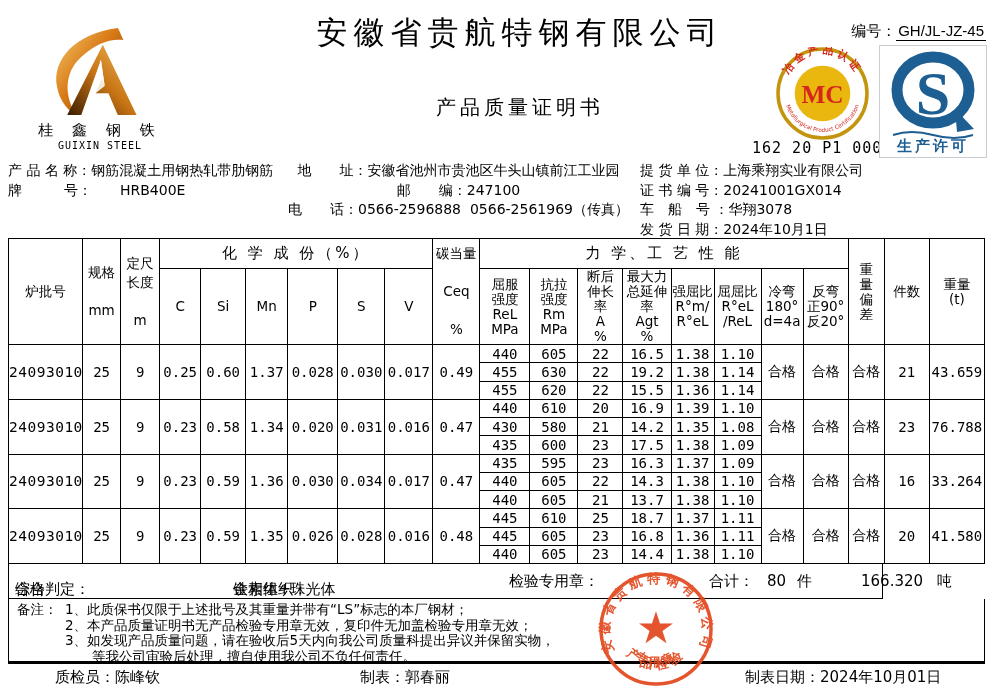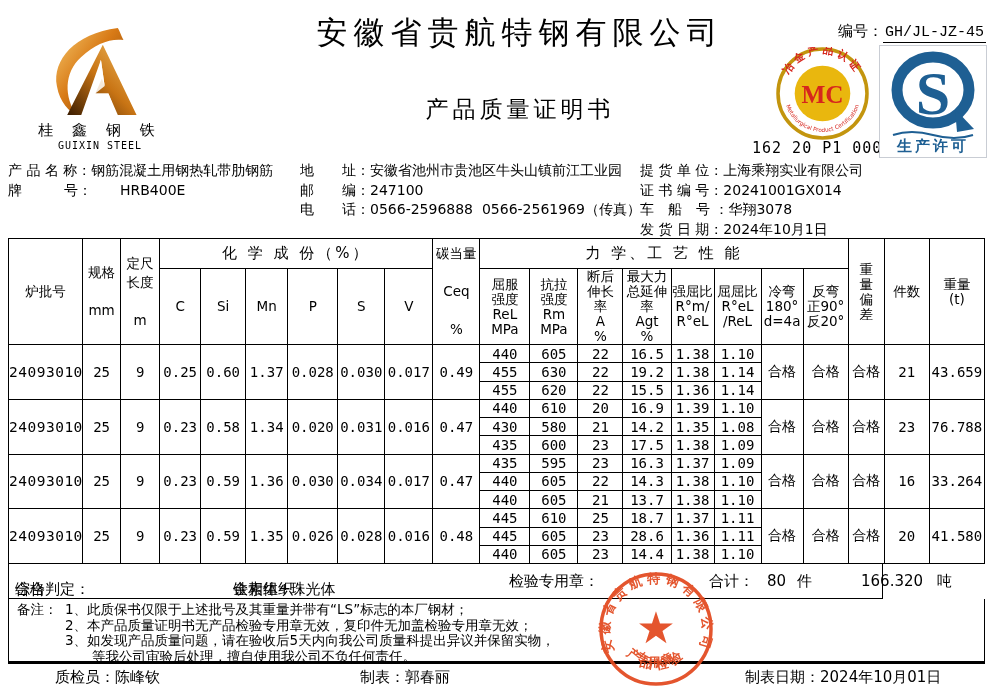--- a/index.html
+++ b/index.html
@@ -3,33 +3,33 @@
 <meta charset="utf-8">
 <style>
   html,body{margin:0;padding:0;background:#fff;}
   body{width:996px;height:694px;position:relative;overflow:hidden;
        font-family:"DejaVu Sans","Liberation Sans",sans-serif;color:#000;}
   .abs{position:absolute;}
   
   .company-title{top:12px;left:44px;width:952px;text-align:center;
     font-family:"Liberation Serif","DejaVu Serif",serif;font-size:31px;letter-spacing:6px;}
   .doc-title{top:94px;left:44px;width:952px;text-align:center;
-    font-family:"Liberation Serif","DejaVu Serif",serif;font-size:23px;letter-spacing:4px;}
+    font-family:"Liberation Serif","DejaVu Serif",serif;font-size:20px;letter-spacing:4px;}
   .doc-no{top:22px;right:10px;font-size:15px;}
-  .doc-no .val{font-family:Liberation Mono, monospace;border-bottom:1px solid #000;padding:0 2px 1px 2px;}
+  .doc-no .val{font-family:Liberation Sans, sans-serif;border-bottom:1px solid #000;padding:0 2px 1px 2px;}
   .logo-block{left:36px;top:26px;width:128px;text-align:center;}
   .logo-cn{font-size:15px;letter-spacing:7px;margin-top:1px;white-space:nowrap;}
   .logo-en{font-family:"DejaVu Sans Mono",monospace;font-size:10px;letter-spacing:1px;}
   .mc-code{left:752px;top:139px;font-family:"DejaVu Sans Mono",monospace;font-size:15px;letter-spacing:1px;}
   
   .info-col{top:161px;font-size:14px;line-height:19.5px;}
   .info-col .iline{white-space:pre;}
   .ilabel{white-space:pre;}
   .ival{white-space:pre;}
-  .col1{left:8px;} .col2{left:300px;} .col3{left:640px;}
+  .col1{left:8px;} .col2{left:288px;text-align:center;} .col3{left:640px;}
   
   .lowerbox{left:8px;top:238px;width:977px;height:426px;}
   table.cert{border-collapse:collapse;table-layout:fixed;width:977px;height:326px;
     font-family:"DejaVu Sans Mono",monospace;}
   table.cert th,table.cert td{border:1px solid #000;padding:0;text-align:center;
     vertical-align:middle;font-weight:normal;overflow:hidden;}
   table.cert thead th{font-family:"DejaVu Sans","Liberation Sans",sans-serif;
     font-size:13.5px;white-space:pre-line;line-height:15px;}
   table.cert thead tr:first-child{height:30px;}
   table.cert thead tr:nth-child(2){height:76px;}
@@ -355,21 +355,21 @@
           <td rowspan="3">合格</td>
           <td rowspan="3">合格</td>
           <td rowspan="3">合格</td>
           <td rowspan="3">20</td>
           <td rowspan="3">41.580</td>
         </tr>
         <tr>
           <td>445</td>
           <td>605</td>
           <td>23</td>
-          <td>28.6</td>
+          <td>16.8</td>
           <td>1.36</td>
           <td>1.11</td>
         </tr>
         <tr>
           <td>440</td>
           <td>605</td>
           <td>23</td>
           <td>14.4</td>
           <td>1.38</td>
           <td>1.10</td>

